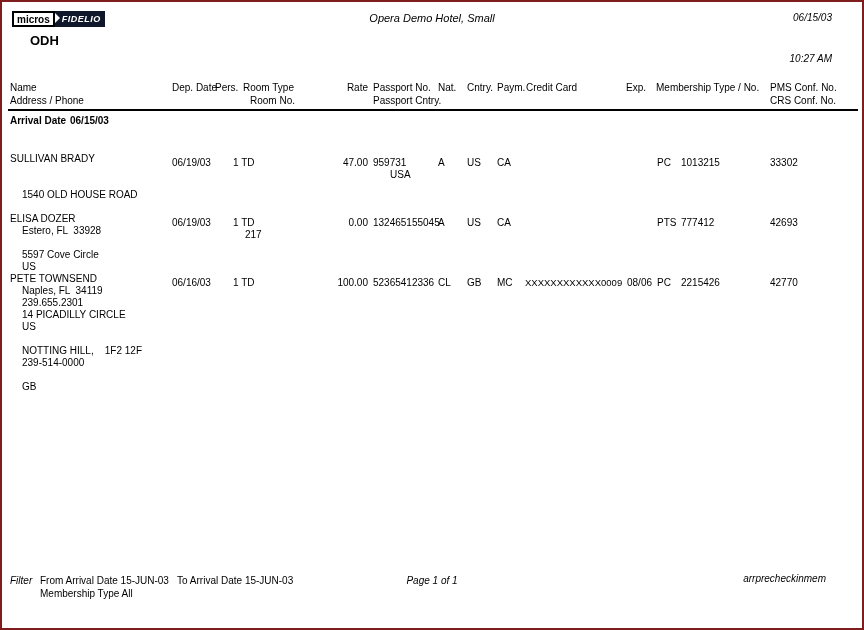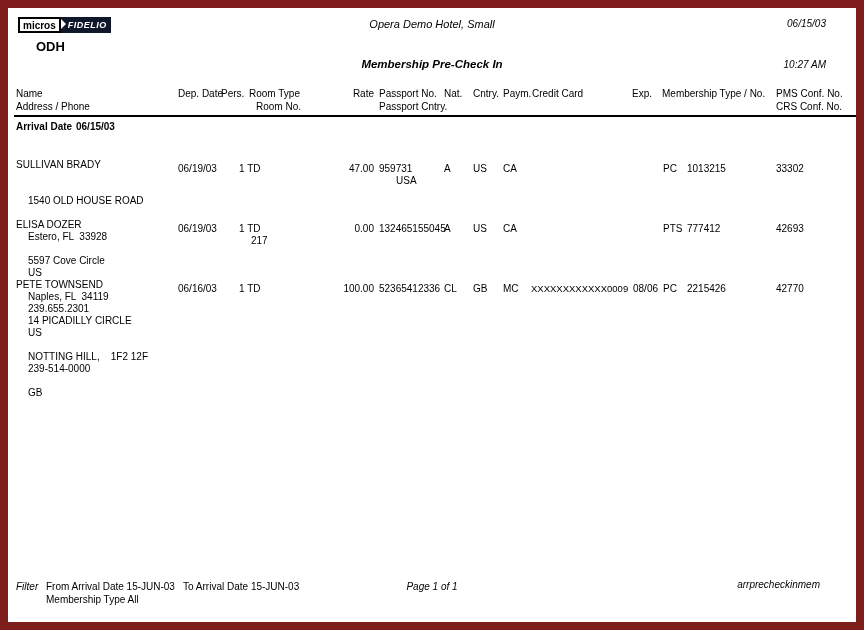--- a/index.html
+++ b/index.html
@@ -1,18 +1,18 @@
 <!DOCTYPE html>
 <html><head>
 <meta charset="utf-8">
 <style>
   * { box-sizing: border-box; }
   html, body { margin: 0; padding: 0; background: #fff; }
   body { font-family: "Liberation Sans", sans-serif; color: #000; }
-  .page { position: relative; width: 864px; height: 630px; background: #fff; border: 8px solid #7f1d1d; overflow: hidden; }
+  .page { position: relative; width: 864px; height: 630px; background: #fff; border: 2px solid #7f1d1d; overflow: hidden; }
   .abs { position: absolute; white-space: pre; font-size: 10px; line-height: 12px; }
 
   
   .logo { position: absolute; left: 10px; top: 9px; display: flex; align-items: stretch; height: 16px; }
   .logo-micros { border: 2px solid #000; background: #fff; color: #000; font-weight: bold; font-size: 10px; padding: 0 3px; display: flex; align-items: center; }
   .logo-fidelio { background: #0f172a; color: #fff; font-weight: bold; font-style: italic; font-size: 9px; letter-spacing: 0.5px; padding: 0 4px 0 7px; display: flex; align-items: center; position: relative; }
   .logo-notch { position: absolute; left: 0; top: 2px; width: 0; height: 0; border-top: 5px solid transparent; border-bottom: 5px solid transparent; border-left: 5px solid #fff; }
   .hotel-code { position: absolute; left: 28px; top: 31px; font-weight: bold; font-size: 13px; }
   .hotel-title { position: absolute; left: 0; top: 10px; width: 100%; text-align: center; font-style: italic; font-size: 11px; }
   .report-title { position: absolute; left: 0; top: 50px; width: 100%; text-align: center; font-style: italic; font-weight: bold; font-size: 11.5px; }
@@ -77,21 +77,20 @@
   <div class="logo">
     <span class="logo-micros">micros</span>
     <span class="logo-fidelio">
         <span class="logo-notch"></span>
         <span>FIDELIO</span>
       </span>
   </div>
   <div class="hotel-code">ODH</div>
 
   <div class="hotel-title">Opera Demo Hotel, Small</div>
-  <div class="report-title">Membership Pre-Check In</div>
   <div class="run-date">06/15/03</div>
   <div class="run-time">10:27 AM</div>
 
   <div class="abs h1 c-name">Name</div>
   <div class="abs h2 c-name">Address / Phone</div>
   <div class="abs h1 c-dep">Dep. Date</div>
   <div class="abs h1 c-pershd">Pers.</div>
   <div class="abs h1 c-rtype">Room Type</div>
   <div class="abs h2 c-rnohd">Room No.</div>
   <div class="abs h1 c-rate">Rate</div>

